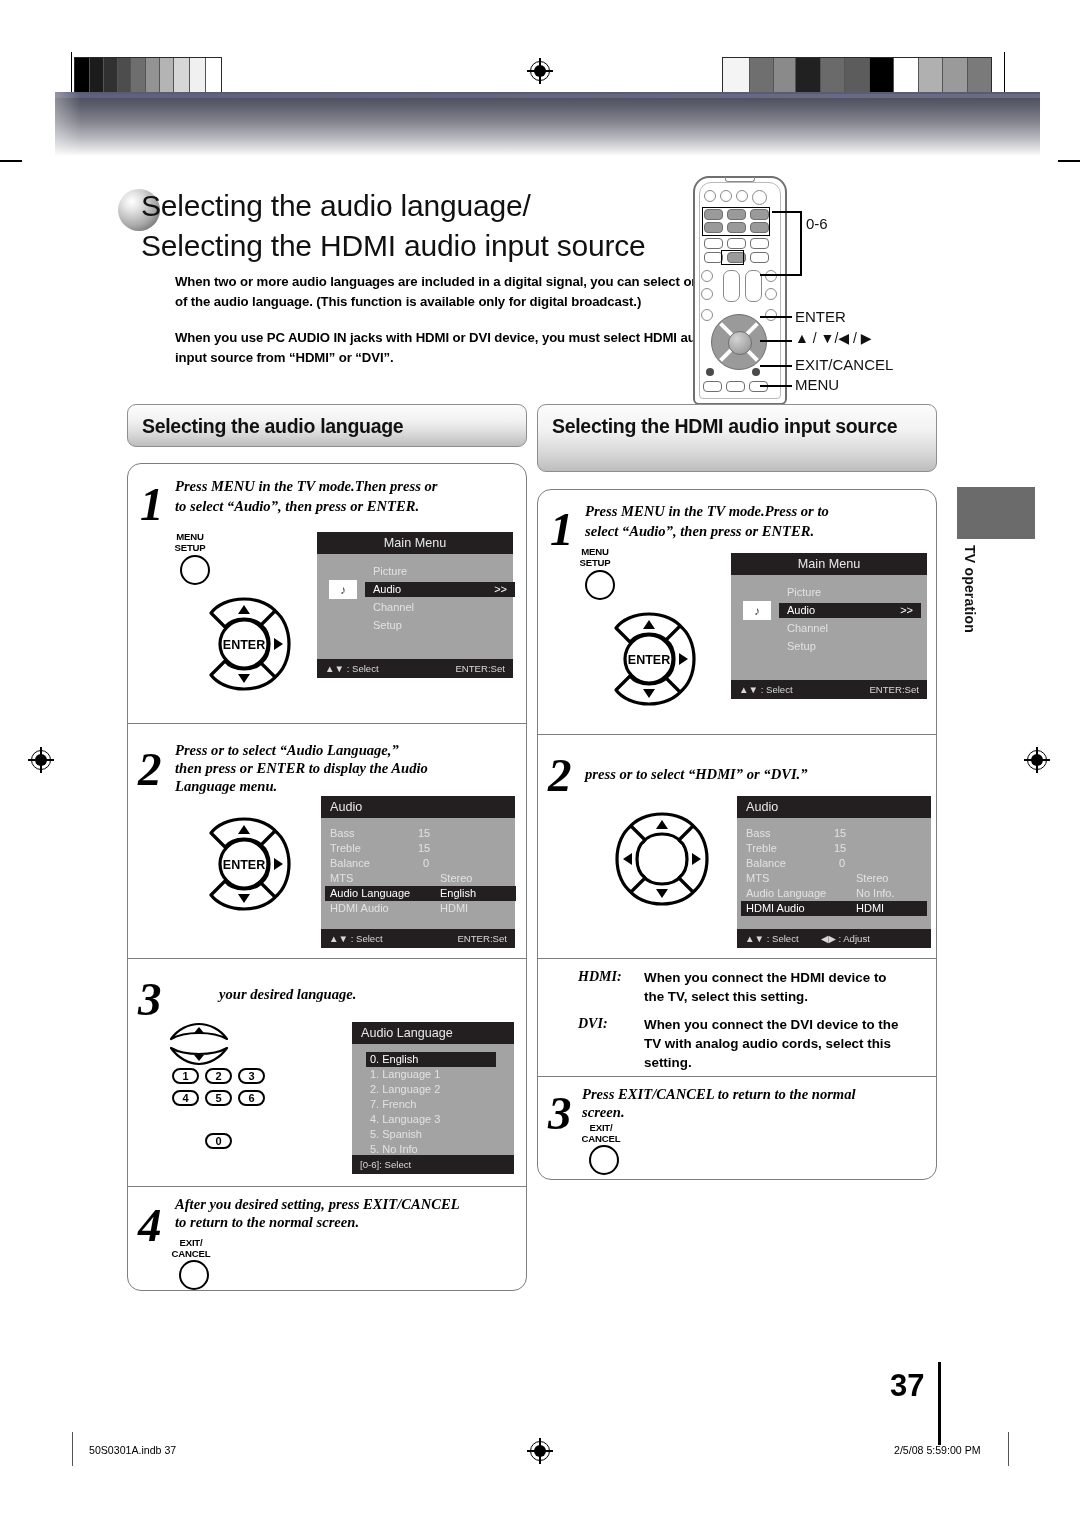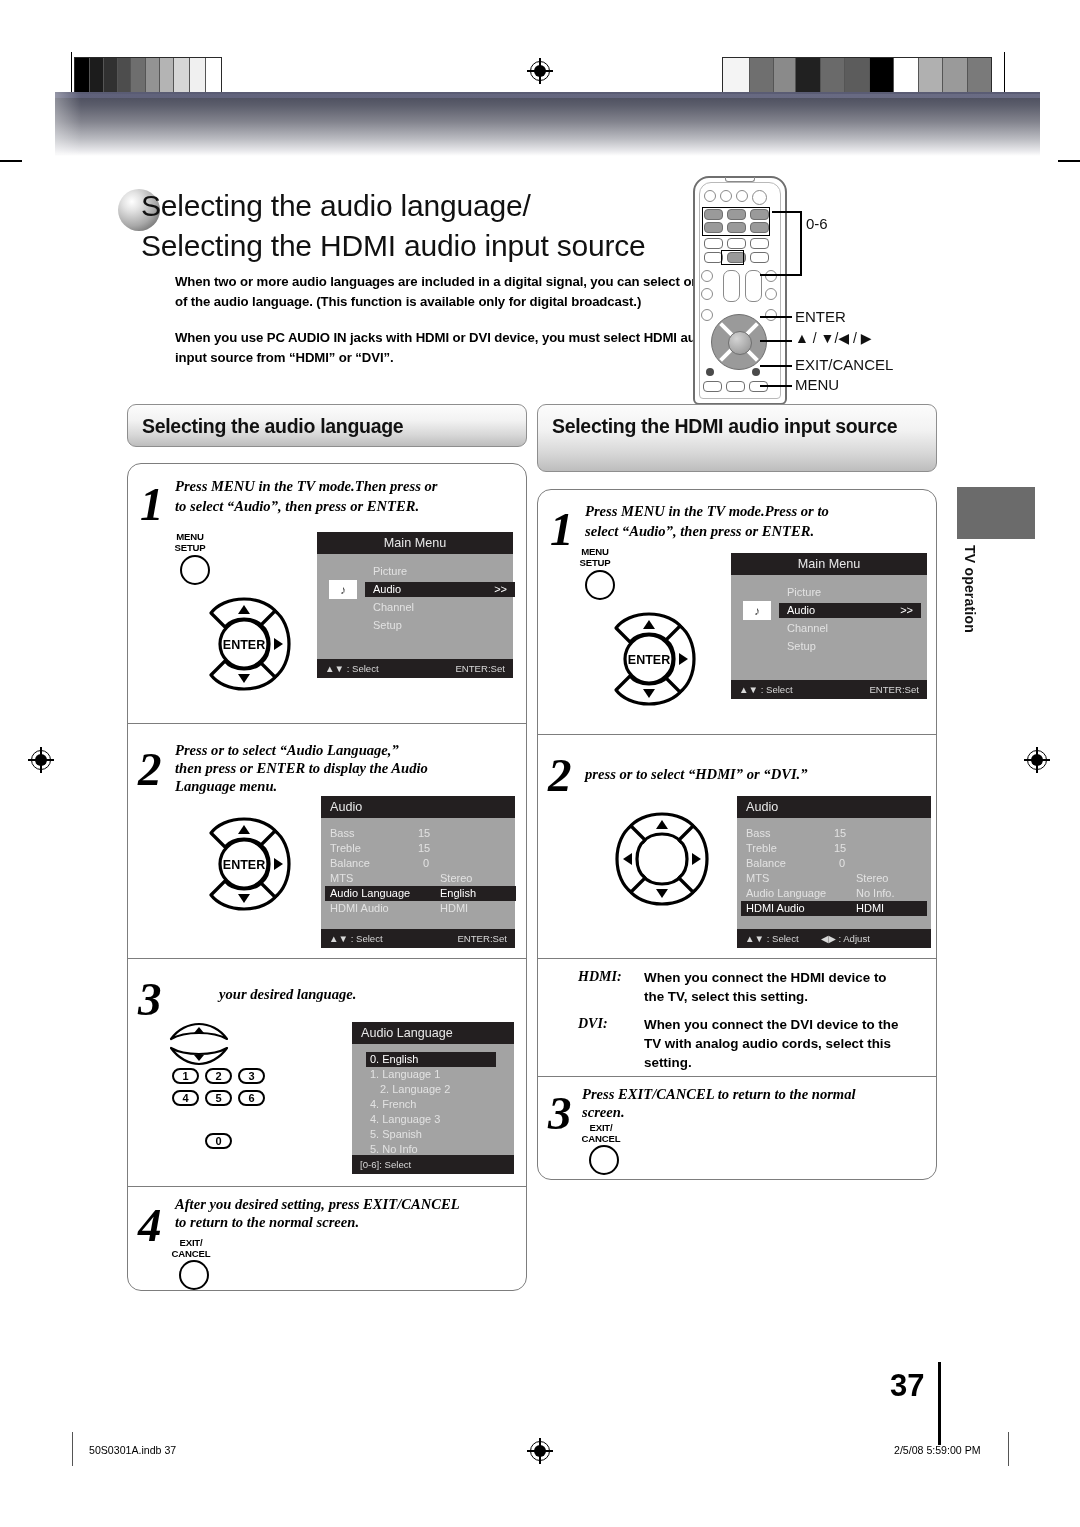--- a/index.html
+++ b/index.html
@@ -408,25 +408,25 @@
   </div>
 
   <div class="osd" style="left:352px;top:1022px;width:162px;height:152px;">
     <div class="ttl left">Audio Language</div>
     <div class="row sel" style="left:14px;top:30px;width:126px;padding-left:4px;">
       <span class="lb" style="left:4px">0. English</span>
     </div>
     <div class="row" style="left:18px;top:45px;width:126px;">
       <span class="lb">1. Language 1</span>
     </div>
-    <div class="row" style="left:28px;top:60px;width:126px;text-decoration:underline;">
+    <div class="row" style="left:18px;top:60px;width:126px;text-decoration:underline;">
       <span class="lb">2. Language 2</span>
     </div>
     <div class="row" style="left:18px;top:75px;width:126px;">
-      <span class="lb">4. French</span>
+      <span class="lb">7. French</span>
     </div>
     <div class="row" style="left:18px;top:90px;width:126px;">
       <span class="lb">4. Language 3</span>
     </div>
     <div class="row" style="left:18px;top:105px;width:126px;">
       <span class="lb">5. Spanish</span>
     </div>
     <div class="row" style="left:18px;top:120px;width:126px;">
       <span class="lb">5. No Info</span>
     </div>

